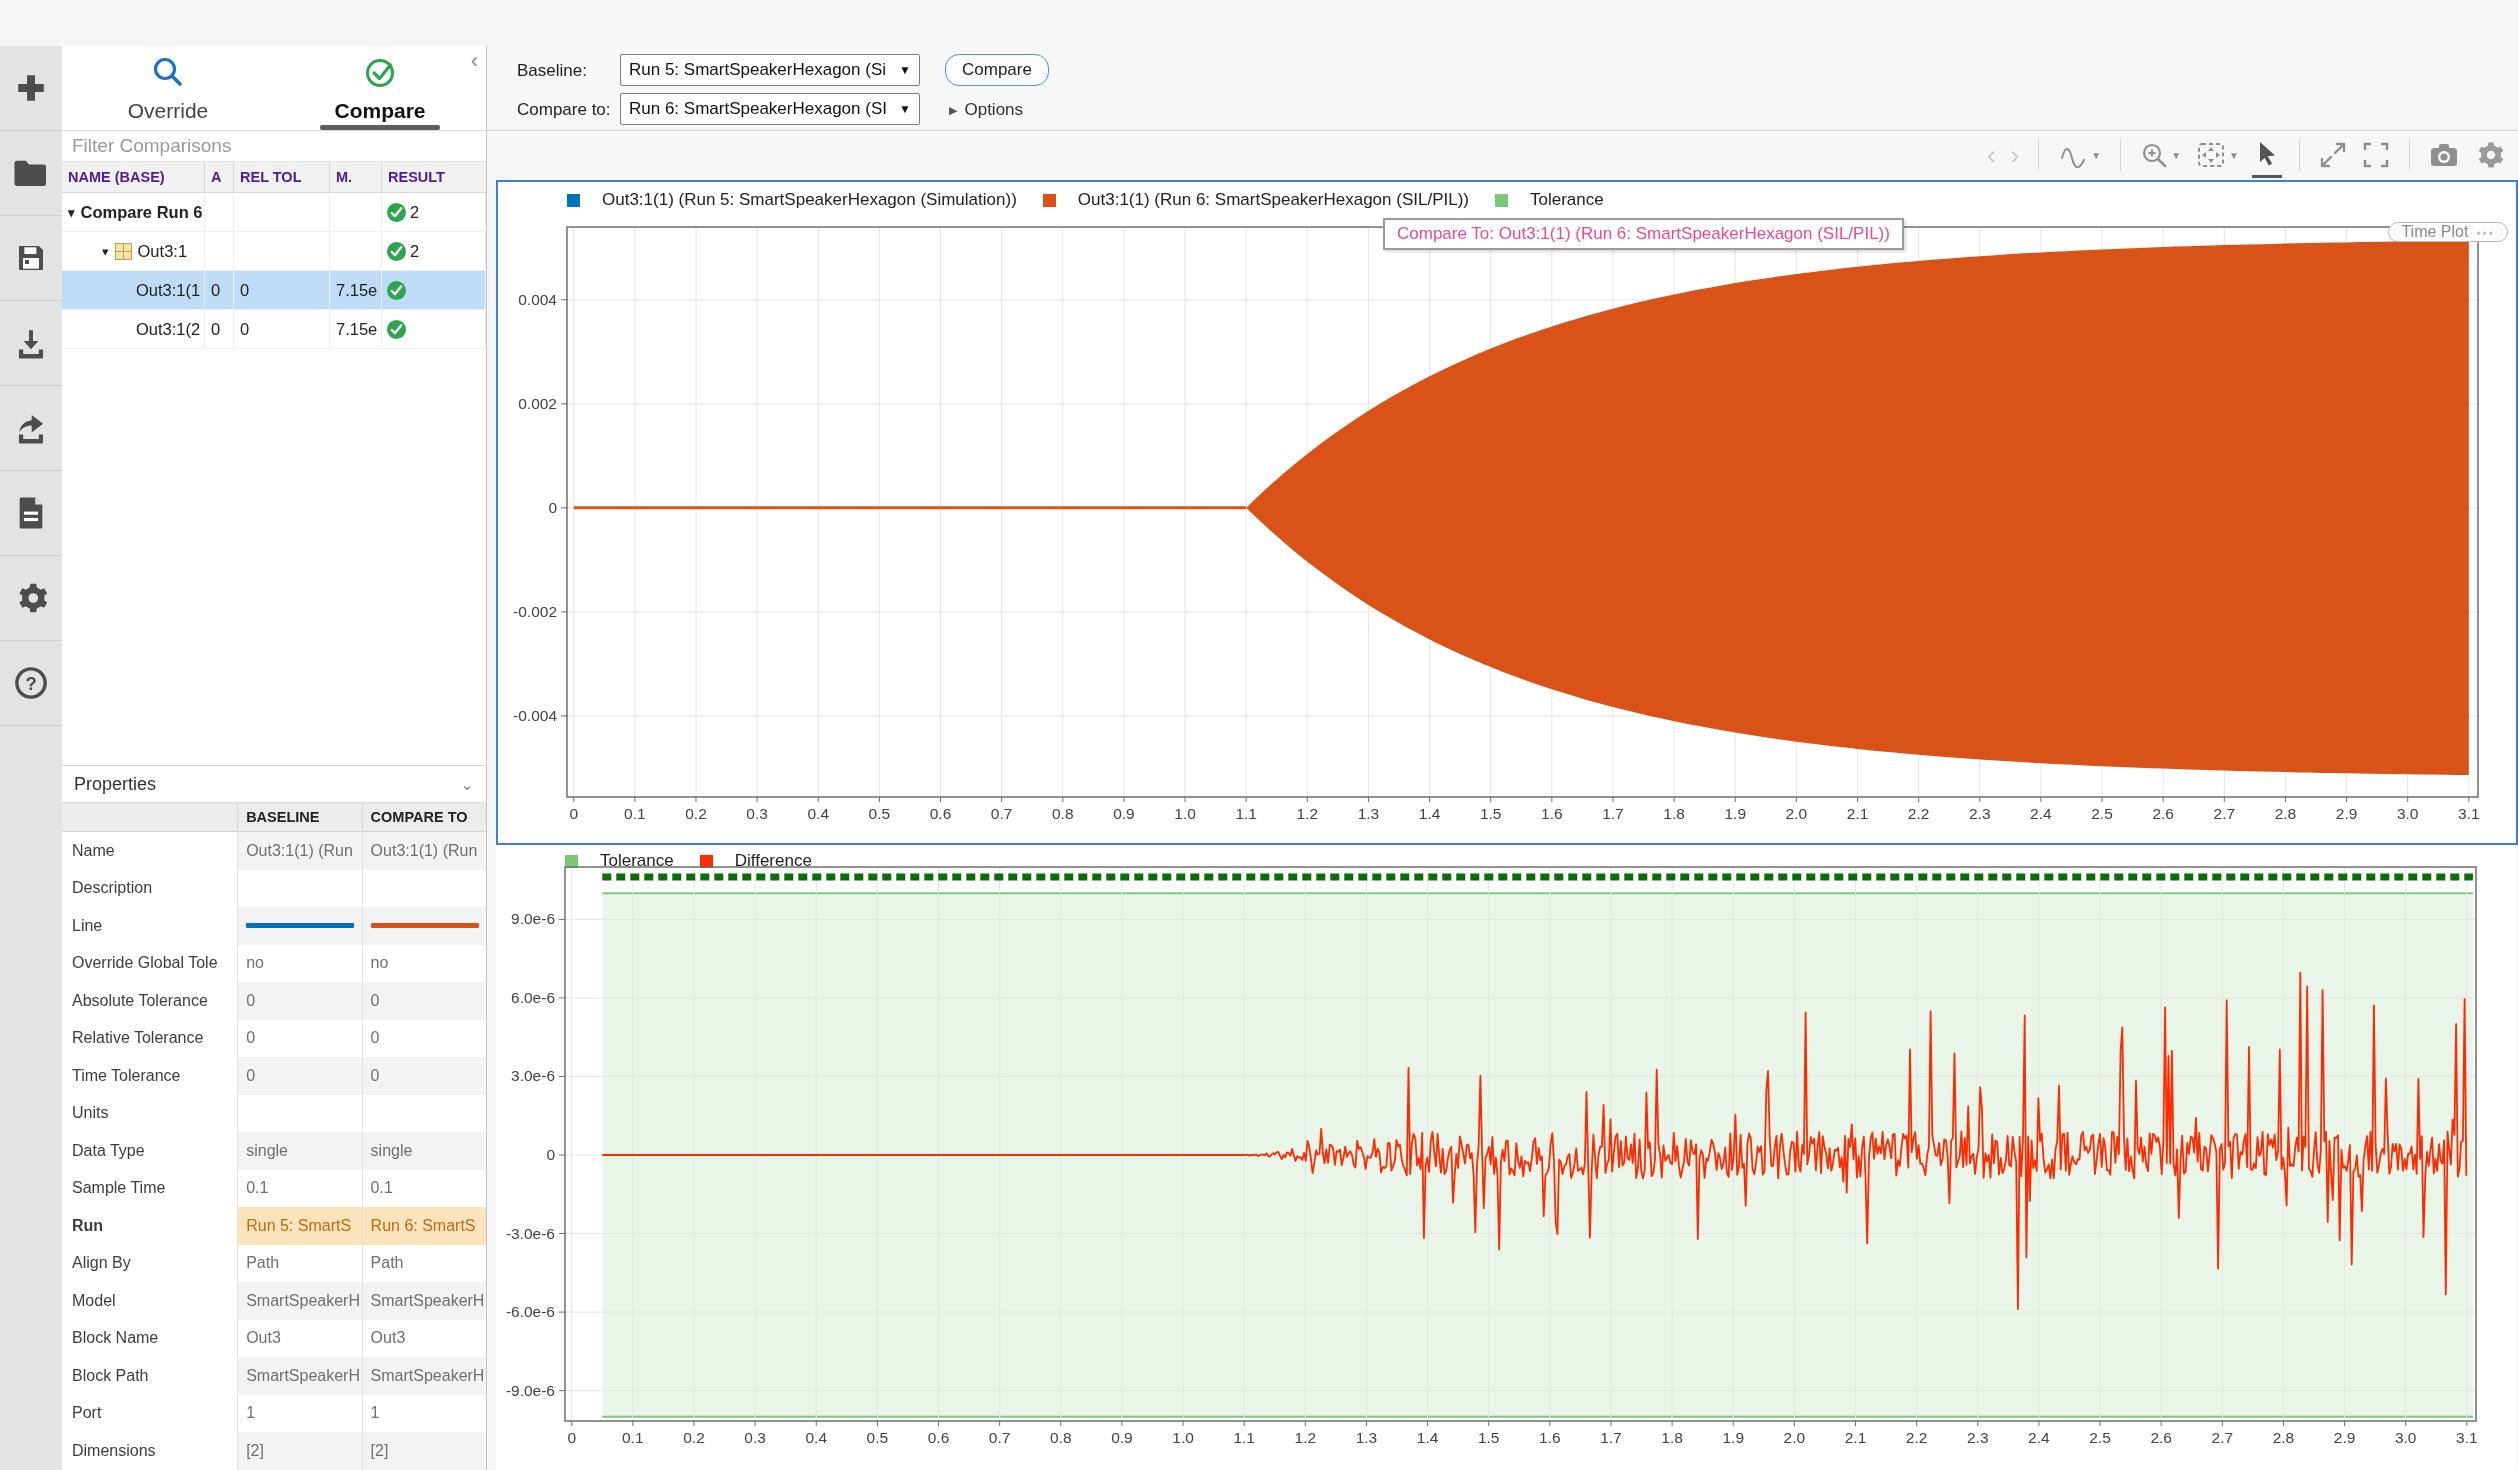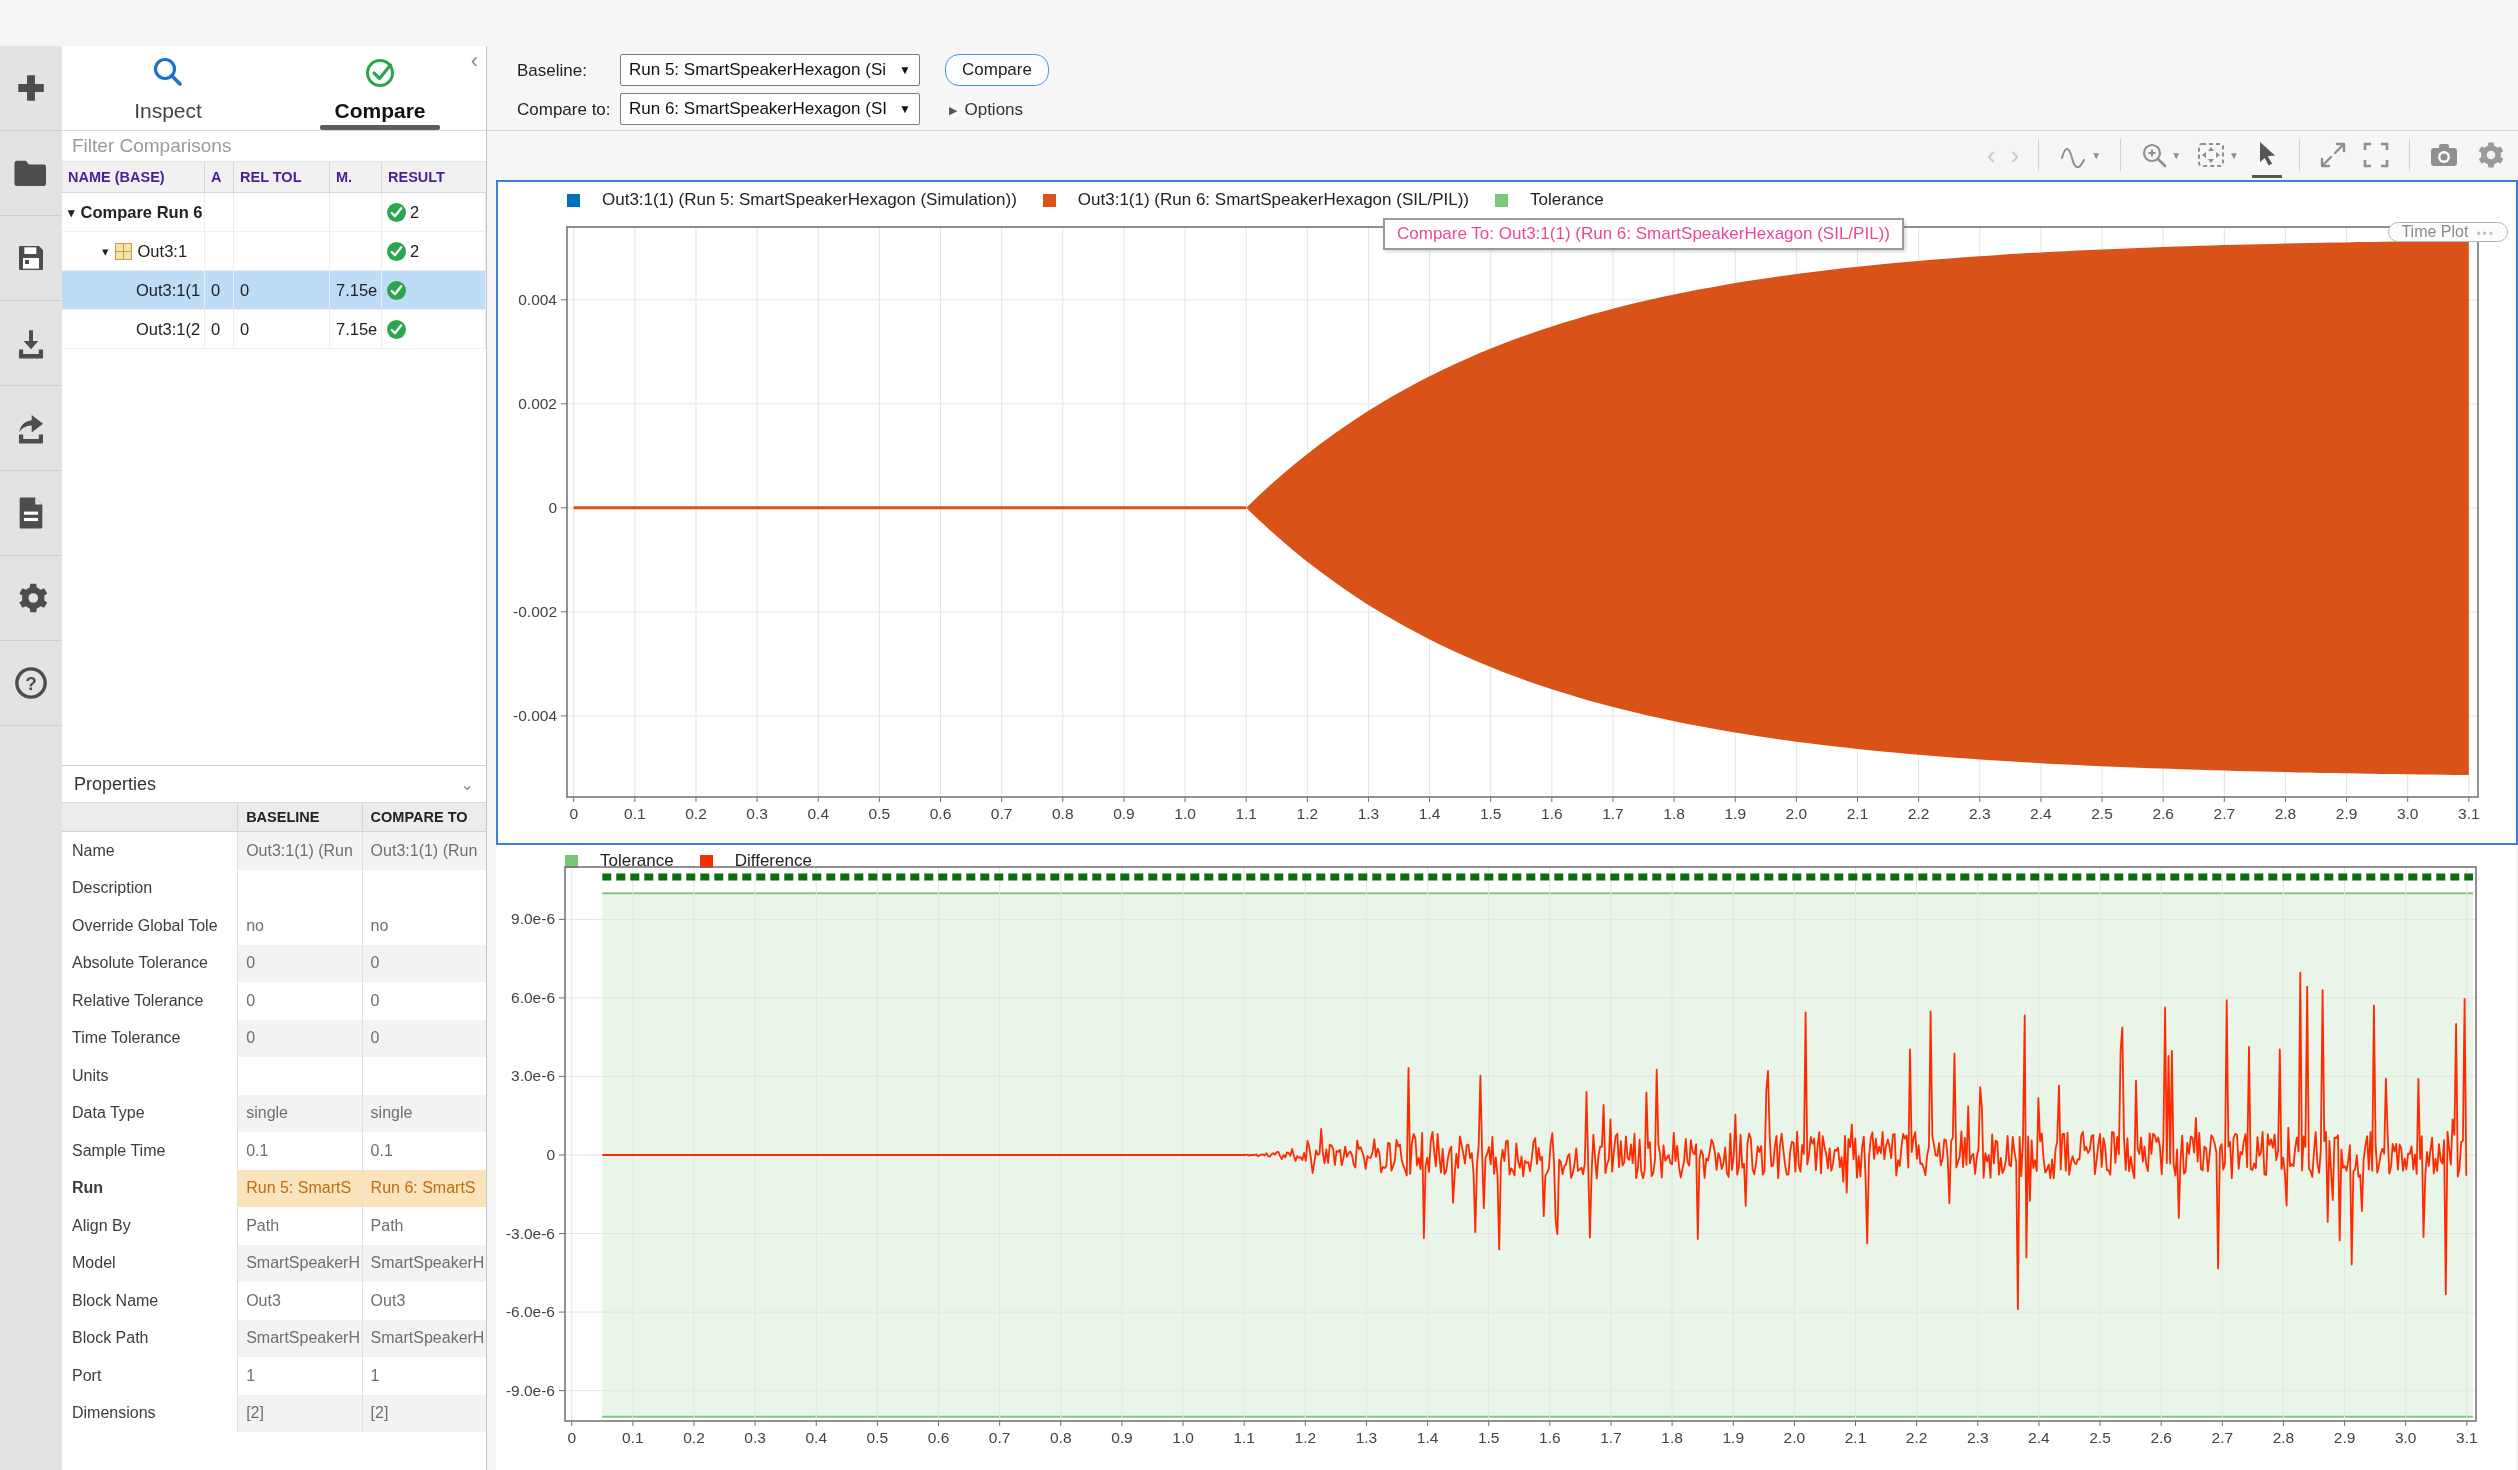--- a/index.html
+++ b/index.html
@@ -189,21 +189,21 @@
 
   <div class="left-panel">
     <div class="tabs">
       <div class="tab">
         <span>
           <svg width="36" height="36" viewBox="0 0 36 36">
               <circle cx="15" cy="15" r="9.5" fill="none" stroke="#1A73C9" stroke-width="3.2"></circle>
               <line x1="22" y1="22" x2="30" y2="30" stroke="#1A73C9" stroke-width="3.6" stroke-linecap="round"></line>
             </svg>
         </span>
-        <span>Inspect</span>
+        <span>Override</span>
       </div>
       <div class="tab active">
         <span>
           <svg width="36" height="36" viewBox="0 0 36 36">
               <circle cx="18" cy="19" r="12.5" fill="none" stroke="#2DA44E" stroke-width="3"></circle>
               <path d="M12 19l5.5 5.5L28.5 11" stroke="#2DA44E" stroke-width="3.2" fill="none" stroke-linecap="round" stroke-linejoin="round"></path>
             </svg>
         </span>
         <span>Compare</span>
         <span class="tab-underline"></span>
@@ -306,20 +306,29 @@
       <div id="props-body">
           <div class="prow even">
             <div class="plabel">Name</div>
             <div class="pval">Out3:1(1) (Run</div>
             <div class="pval">Out3:1(1) (Run</div>
           </div>
           <div class="prow">
             <div class="plabel">Description</div>
             <div class="pval"></div>
             <div class="pval"></div>
+          </div>
+          <div class="prow even">
+            <div class="plabel">Line</div>
+            <div class="pval">
+              <span class="lineswatch" style="background: rgb(0, 114, 189);"></span>
+            </div>
+            <div class="pval">
+              <span class="lineswatch" style="background: rgb(217, 83, 25);"></span>
+            </div>
           </div>
           <div class="prow">
             <div class="plabel">Override Global Tole</div>
             <div class="pval">no</div>
             <div class="pval">no</div>
           </div>
           <div class="prow even">
             <div class="plabel">Absolute Tolerance</div>
             <div class="pval">0</div>
             <div class="pval">0</div>

